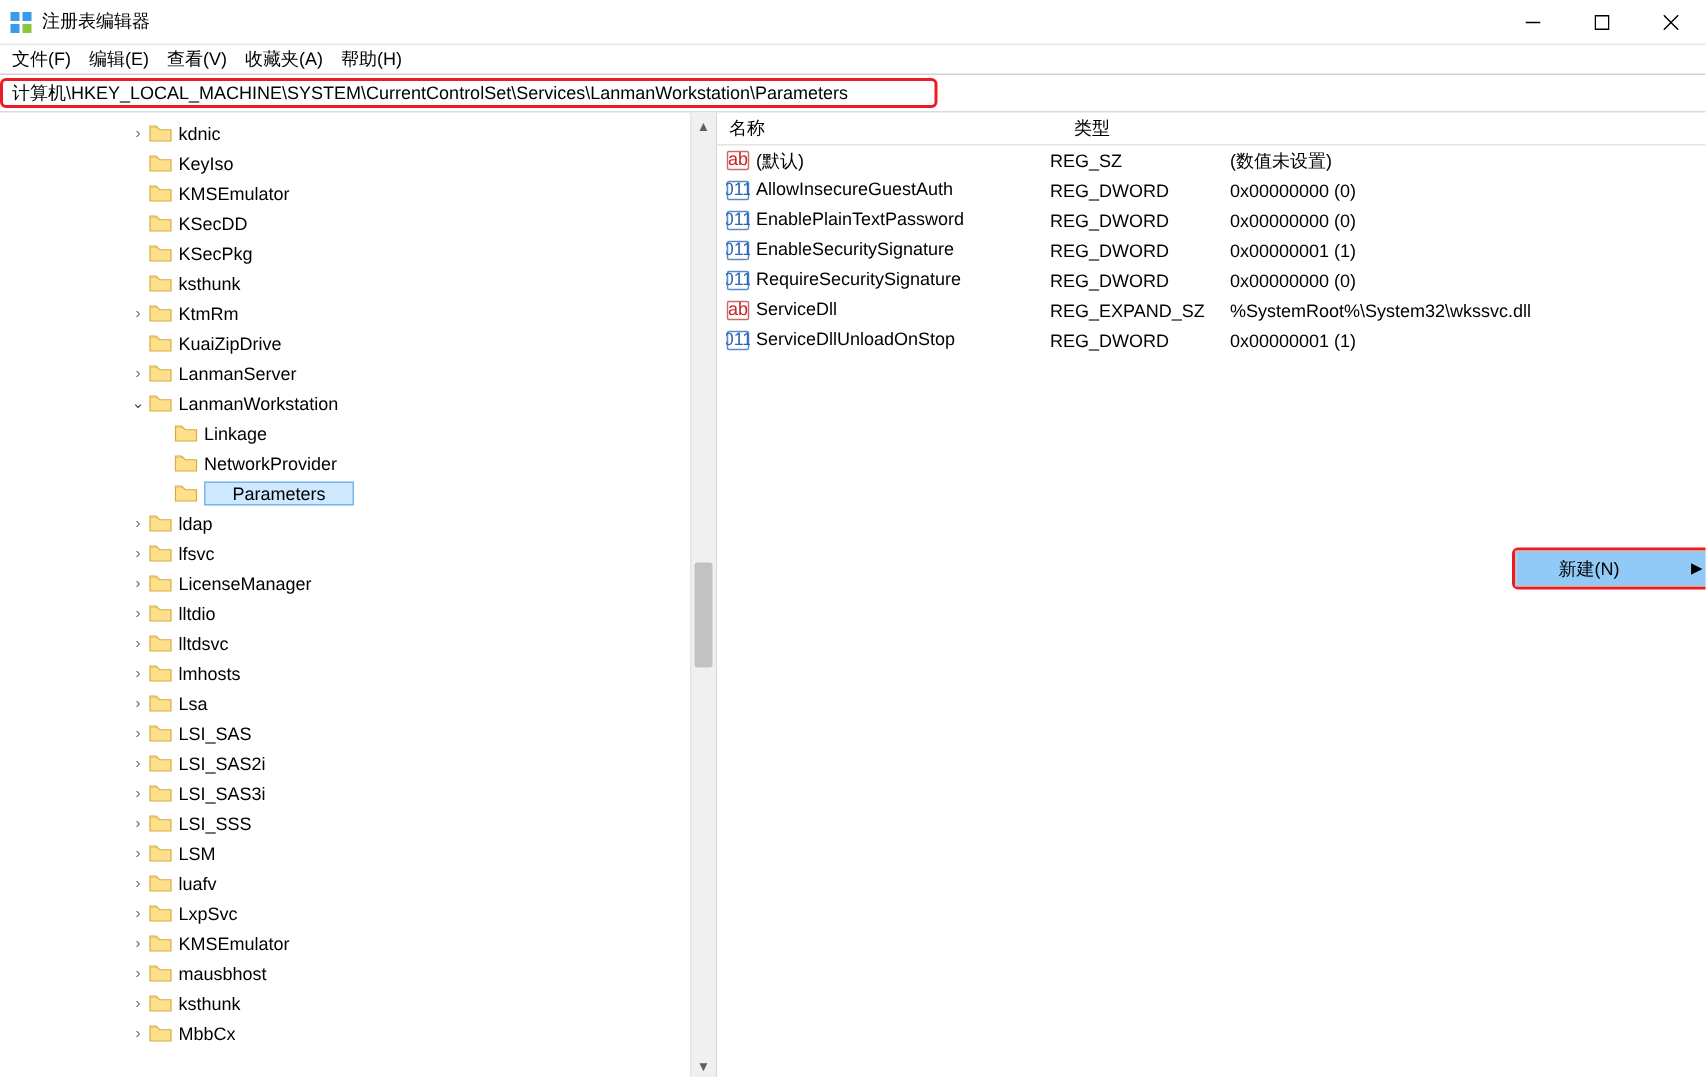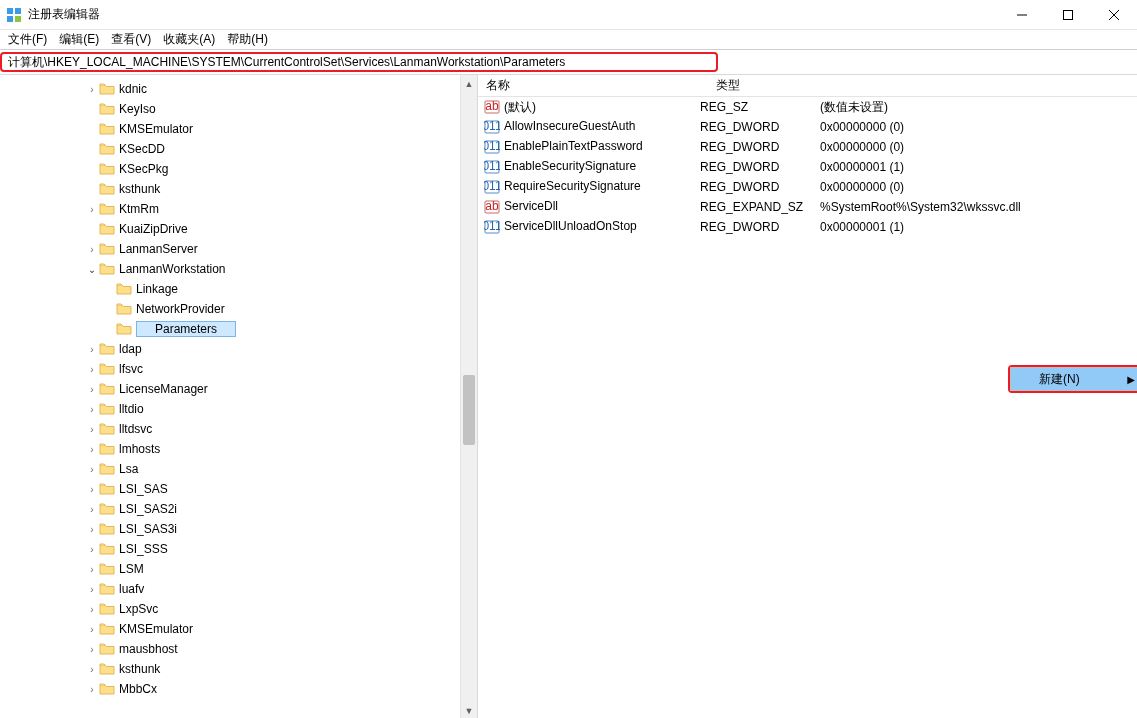--- a/index.html
+++ b/index.html
@@ -12,21 +12,21 @@
 .win-controls { display:flex; }
 .win-btn { width:46px; height:30px; display:flex; align-items:center; justify-content:center; }
 .win-btn svg { width:10px; height:10px; }
 
 
 .menubar { height:20px; display:flex; align-items:center; padding-left:8px; gap:12px; border-bottom:1px solid #d0d0d0; }
 .menubar .mitem { font-size:12px; }
 
 
 .addressbar-wrap { padding:2px 0 2px 0; }
-.addressbar { margin:0; border:2px solid #ed1c24; height:20px; display:flex; align-items:center; padding:0 6px; font-size:12px; width:718px; border-radius:4px; }
+.addressbar { margin:0; border:2px solid #ed1c24; height:20px; display:flex; align-items:center; padding:0 6px; font-size:12px; width:625px; border-radius:4px; }
 .content-sep { border-top:1px solid #d9d9d9; }
 
 
 .split { display:flex; height:calc(718px - 30px - 20px - 24px); }
 .tree-pane { width:478px; overflow:hidden; position:relative; border-right:1px solid #d9d9d9; }
 .list-pane { flex:1; position:relative; }
 
 
 .tree { padding-top:4px; font-size:12px; }
 .tree-row { height:20px; display:flex; align-items:center; white-space:nowrap; }

